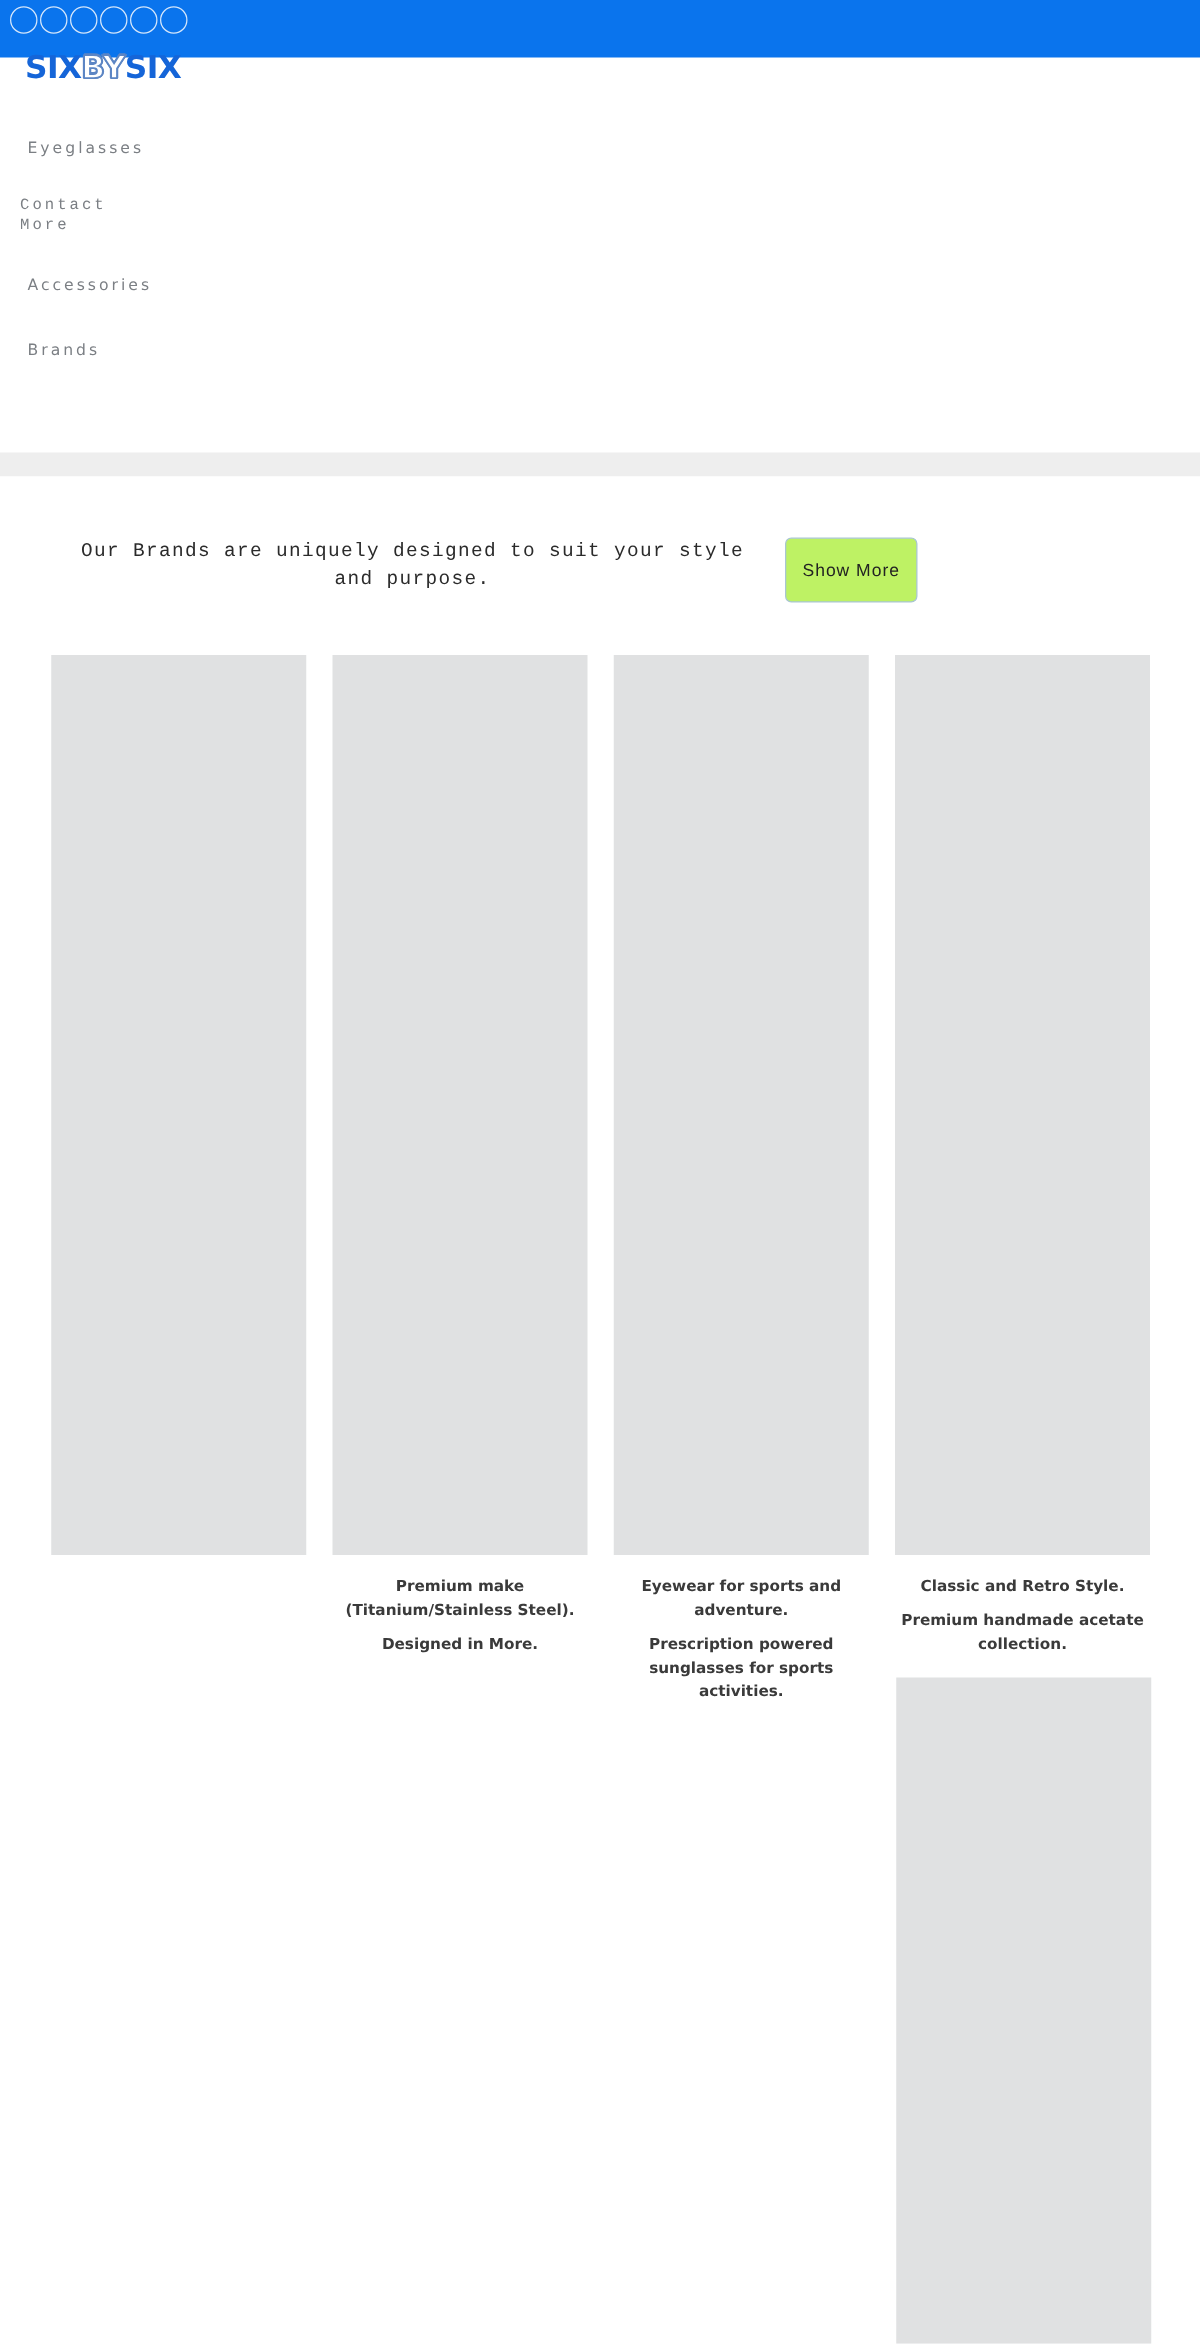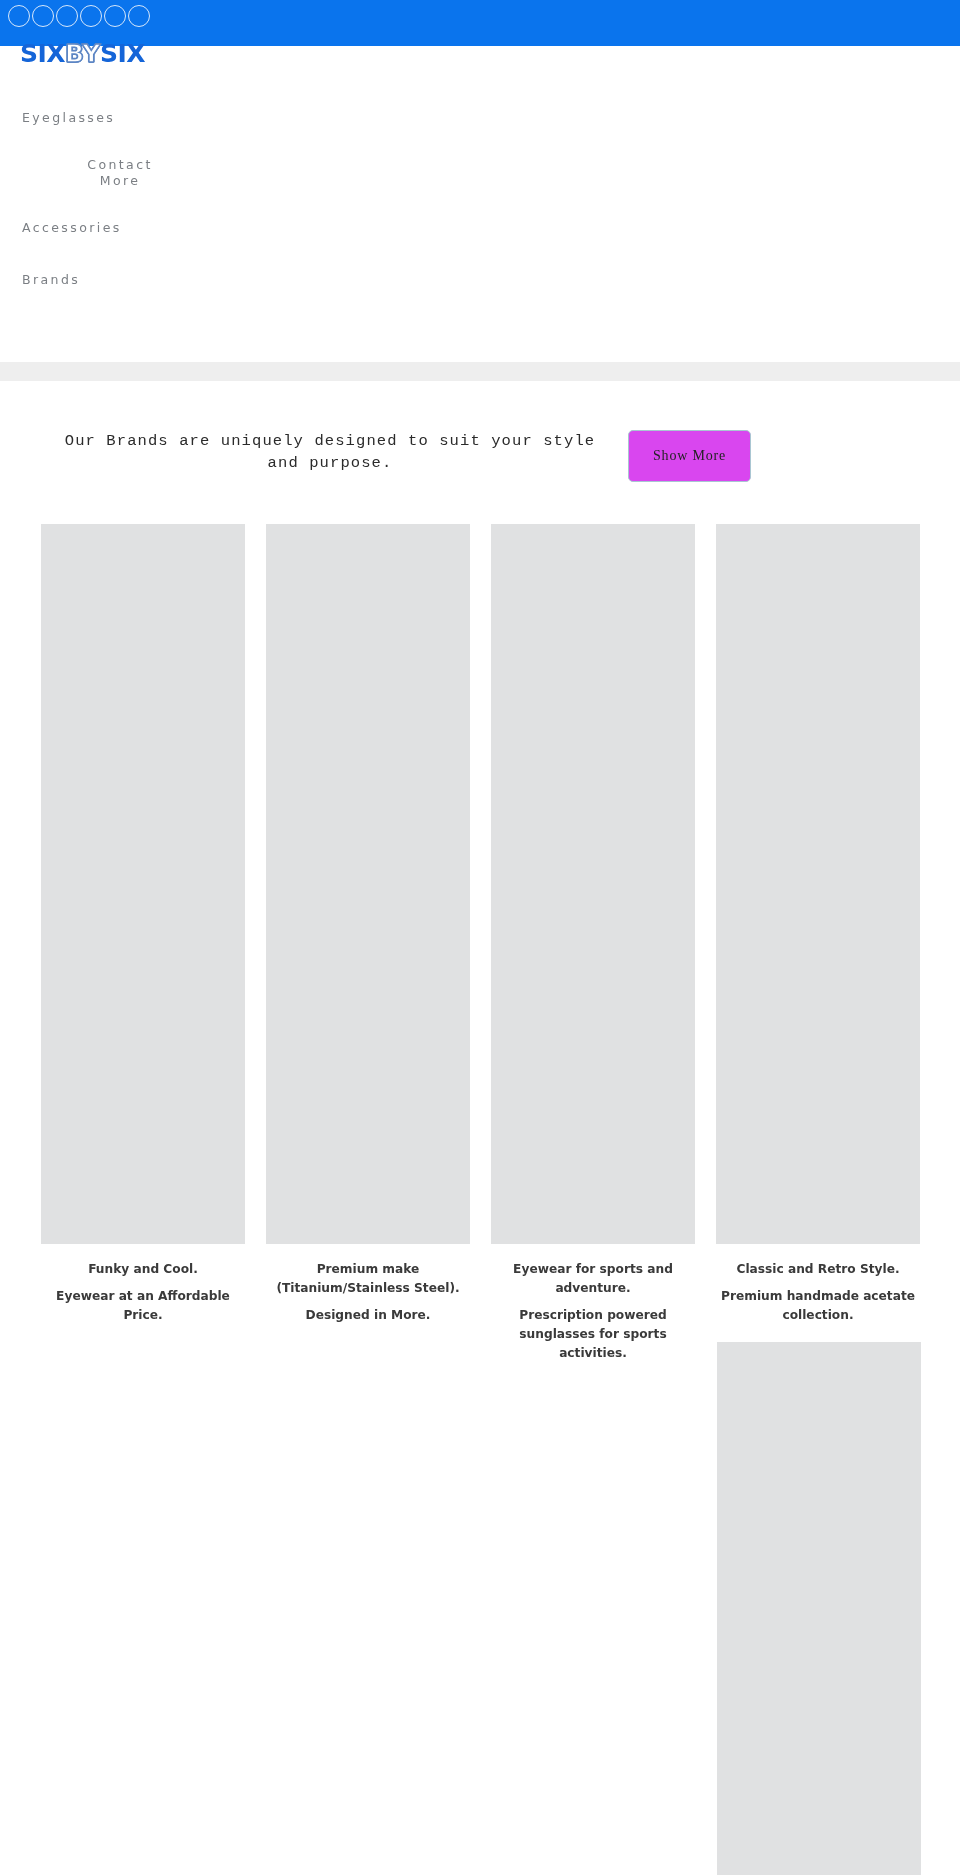--- a/index.html
+++ b/index.html
@@ -77,25 +77,26 @@
     height: 52px;
     line-height: 52px;
     font-size: 12.5px;
     letter-spacing: 2.4px;
     color: #7b7f84;
     text-decoration: none;
     white-space: nowrap;
   }
   .nav-item.two-line {
     line-height: 1.25;
-    text-align: center;
+    text-align: left;
     height: 58px;
     padding-top: 13px;
-    padding-left: 0;
+    padding-left: 16px;
     padding-right: 640px;
+    font-family: Liberation Mono, monospace;
   }
 
   
   .divider-band {
     position: absolute;
     left: 0; top: 362px;
     width: 960px;
     height: 19px;
     background: #eeeeee;
   }
@@ -114,33 +115,33 @@
     padding-right: 20px;
     text-align: center;
     font-size: 15.5px;
     letter-spacing: 1.1px;
     line-height: 1.45;
     color: #2b2b2b;
     font-family: Liberation Mono, monospace;
   }
   .show-more-btn {
     margin-left: 8px;
-    width: 123px;
+    width: 106px;
     min-height: 52px;
     border: 1px solid #a9c6d2;
     border-radius: 5px;
-    background: #d946ef;
+    background: #bef264;
     color: #222222;
     font-size: 14px;
     letter-spacing: 0.8px;
     line-height: 1.45;
     padding: 8px 4px;
     text-align: center;
     cursor: pointer;
-    font-family: Liberation Serif, serif;
+    font-family: Liberation Sans, sans-serif;
   }
 
   
   .cards {
     position: absolute;
     left: 41px; top: 524px;
     width: 880px;
     display: flex;
     gap: 21px;
   }
@@ -203,24 +204,20 @@
 
 <div class="heading-row">
   <div class="heading-text">Our Brands are uniquely designed to suit your style and purpose.</div>
   <button class="show-more-btn">Show More</button>
 </div>
 
 <div class="cards">
 
   <div class="card">
     <div class="card-image"></div>
-    <div class="card-caption">
-      <p>Funky and Cool.</p>
-      <p>Eyewear at an Affordable Price.</p>
-    </div>
   </div>
 
   <div class="card">
     <div class="card-image"></div>
     <div class="card-caption">
       <p>Premium make (Titanium/Stainless Steel).</p>
       <p>Designed in More.</p>
     </div>
   </div>
 

